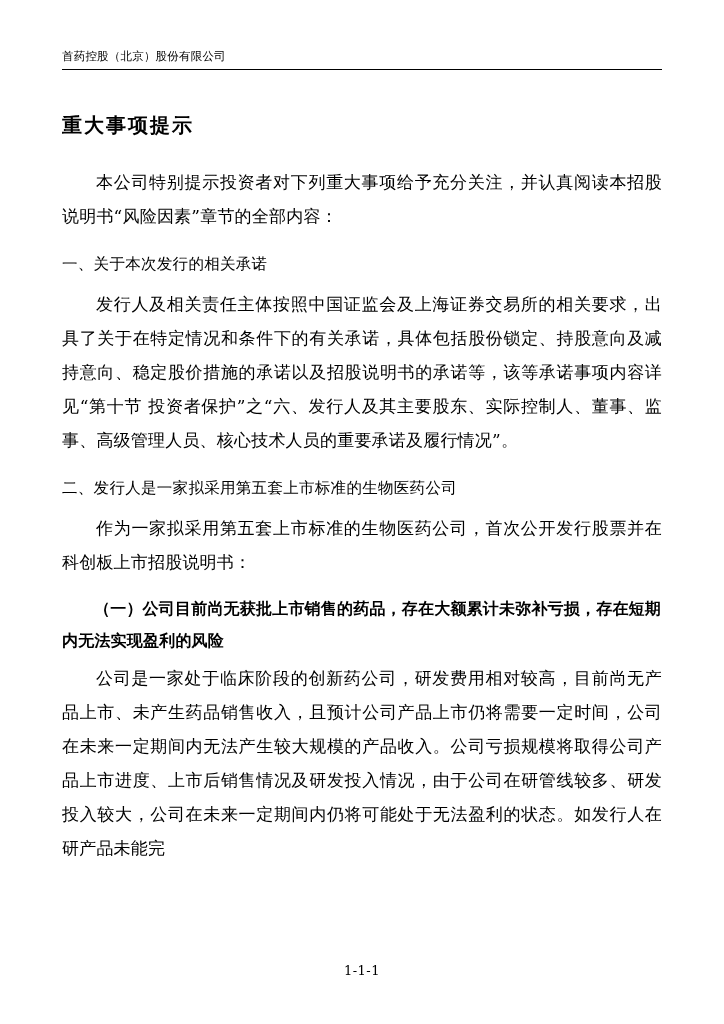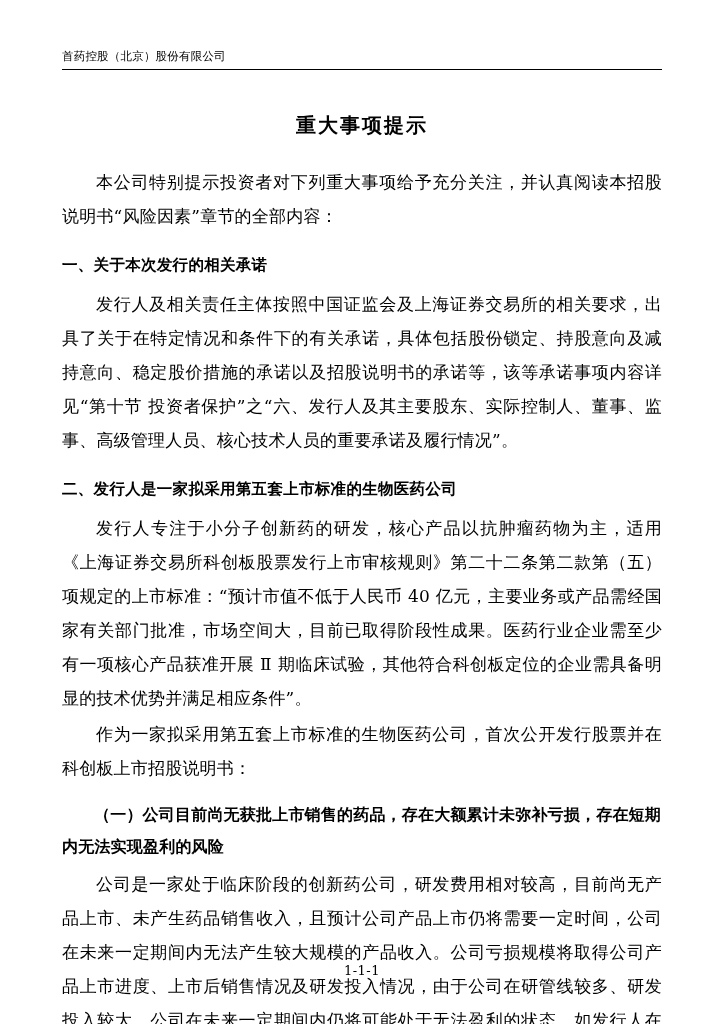--- a/index.html
+++ b/index.html
@@ -29,40 +29,39 @@
     font-size: 11.5px;
     line-height: 1.4;
     padding-bottom: 5px;
     border-bottom: 1px solid #000;
     letter-spacing: 0.2px;
   }
   .header .left { white-space: nowrap; }
   .header .right { white-space: nowrap; }
 
   .doc-title {
-    text-align: center;
     font-size: 20px;
     font-weight: bold;
     letter-spacing: 2px;
     margin-top: 42px;
     margin-bottom: 26px;
   }
 
   p.body-text {
     font-size: 17px;
     line-height: 2.0;
     text-align: justify;
     text-justify: inter-ideograph;
     margin: 0 0 2px 0;
     text-indent: 2em;
     letter-spacing: 0.2px;
   }
   h2.section-head {
     font-size: 15.5px;
-    font-weight: bold;
+    font-weight: normal;
     margin: 18px 0 8px 0;
     letter-spacing: 0.3px;
     line-height: 1.8;
   }
   h3.sub-head {
     font-size: 16px;
     font-weight: bold;
     margin: 14px 0 4px 0;
     line-height: 2.0;
     text-indent: 2em;
@@ -88,21 +87,20 @@
   </div>
 
   <h1 class="doc-title">重大事项提示</h1>
 
   <p class="body-text">本公司特别提示投资者对下列重大事项给予充分关注，并认真阅读本招股说明书“风险因素”章节的全部内容：</p>
 
   <h2 class="section-head">一、关于本次发行的相关承诺</h2>
   <p class="body-text">发行人及相关责任主体按照中国证监会及上海证券交易所的相关要求，出具了关于在特定情况和条件下的有关承诺，具体包括股份锁定、持股意向及减持意向、稳定股价措施的承诺以及招股说明书的承诺等，该等承诺事项内容详见“第十节 投资者保护”之“六、发行人及其主要股东、实际控制人、董事、监事、高级管理人员、核心技术人员的重要承诺及履行情况”。</p>
 
   <h2 class="section-head">二、发行人是一家拟采用第五套上市标准的生物医药公司</h2>
-  <p class="body-text">发行人专注于小分子创新药的研发，核心产品以抗肿瘤药物为主，适用《上海证券交易所科创板股票发行上市审核规则》第二十二条第二款第（五）项规定的上市标准：“预计市值不低于人民币 40 亿元，主要业务或产品需经国家有关部门批准，市场空间大，目前已取得阶段性成果。医药行业企业需至少有一项核心产品获准开展 Ⅱ 期临床试验，其他符合科创板定位的企业需具备明显的技术优势并满足相应条件”。</p>
   <p class="body-text">作为一家拟采用第五套上市标准的生物医药公司，首次公开发行股票并在科创板上市招股说明书：</p>
 
   <h3 class="sub-head">（一）公司目前尚无获批上市销售的药品，存在大额累计未弥补亏损，存在短期内无法实现盈利的风险</h3>
   <p class="body-text">公司是一家处于临床阶段的创新药公司，研发费用相对较高，目前尚无产品上市、未产生药品销售收入，且预计公司产品上市仍将需要一定时间，公司在未来一定期间内无法产生较大规模的产品收入。公司亏损规模将取得公司产品上市进度、上市后销售情况及研发投入情况，由于公司在研管线较多、研发投入较大，公司在未来一定期间内仍将可能处于无法盈利的状态。如发行人在研产品未能完</p>
 
   <div class="footer">
     <span>1-1-1</span>
   </div>
 
 </div>

